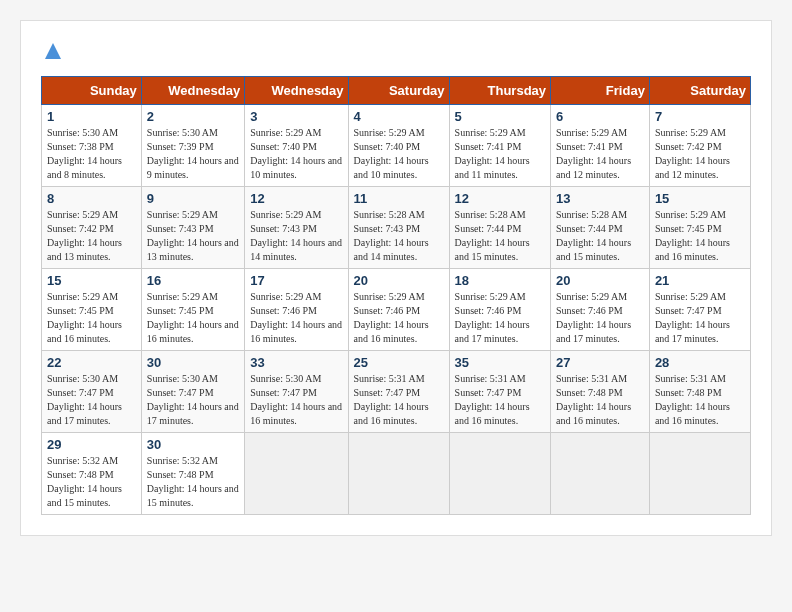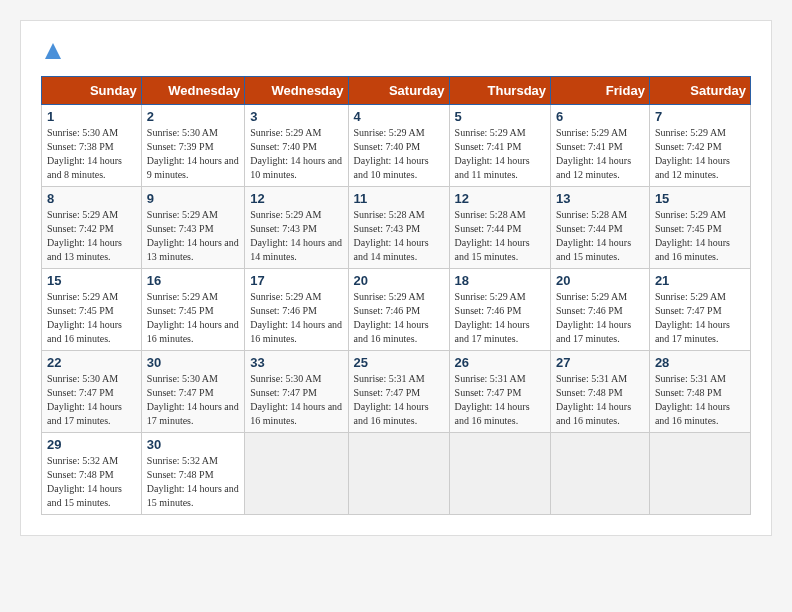--- a/index.html
+++ b/index.html
@@ -226,21 +226,21 @@
           </td>
           <td>
             <span class="day-num">33</span>
             <div class="day-info">Sunrise: 5:30 AM<br>Sunset: 7:47 PM<br>Daylight: 14 hours and 16 minutes.</div>
           </td>
           <td>
             <span class="day-num">25</span>
             <div class="day-info">Sunrise: 5:31 AM<br>Sunset: 7:47 PM<br>Daylight: 14 hours and 16 minutes.</div>
           </td>
           <td>
-            <span class="day-num">26</span>
+            <span class="day-num">35</span>
             <div class="day-info">Sunrise: 5:31 AM<br>Sunset: 7:47 PM<br>Daylight: 14 hours and 16 minutes.</div>
           </td>
           <td>
             <span class="day-num">27</span>
             <div class="day-info">Sunrise: 5:31 AM<br>Sunset: 7:48 PM<br>Daylight: 14 hours and 16 minutes.</div>
           </td>
           <td>
             <span class="day-num">28</span>
             <div class="day-info">Sunrise: 5:31 AM<br>Sunset: 7:48 PM<br>Daylight: 14 hours and 16 minutes.</div>
           </td>

